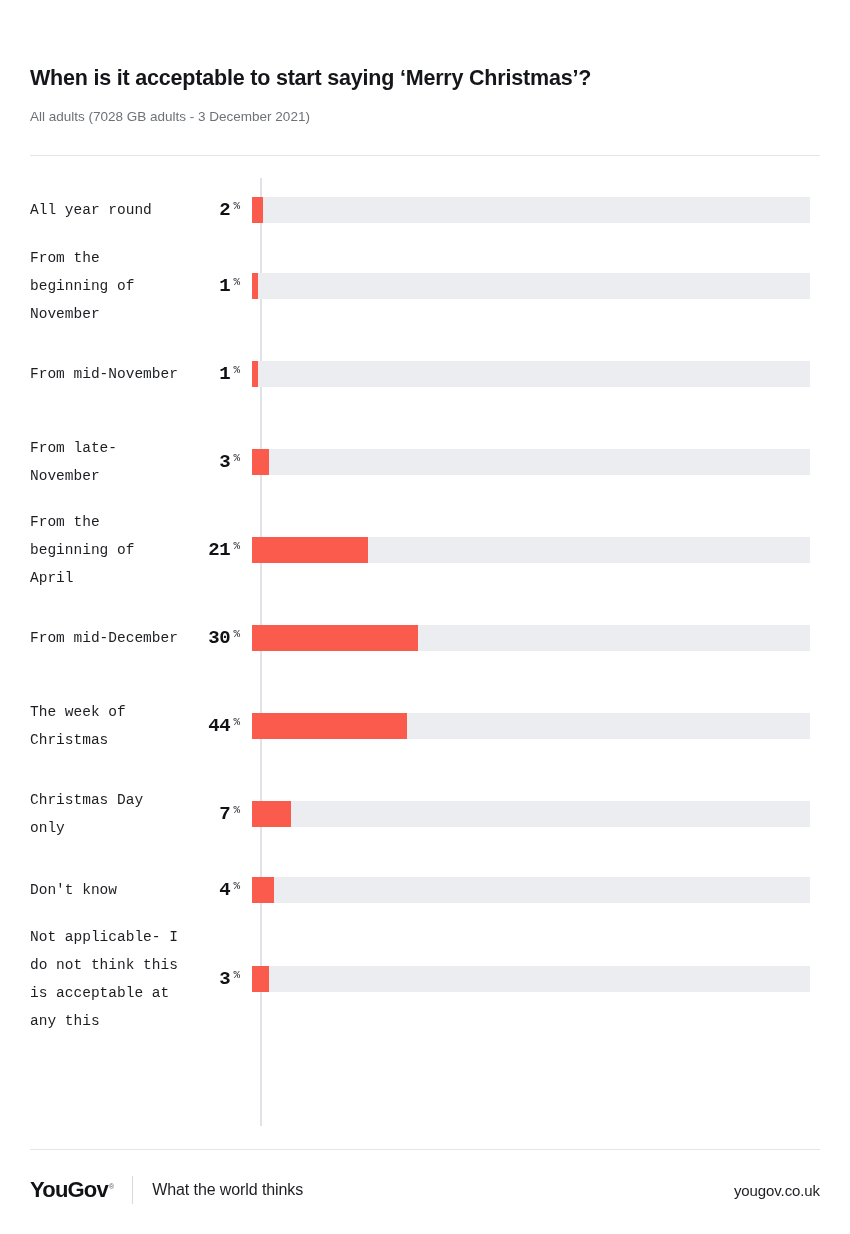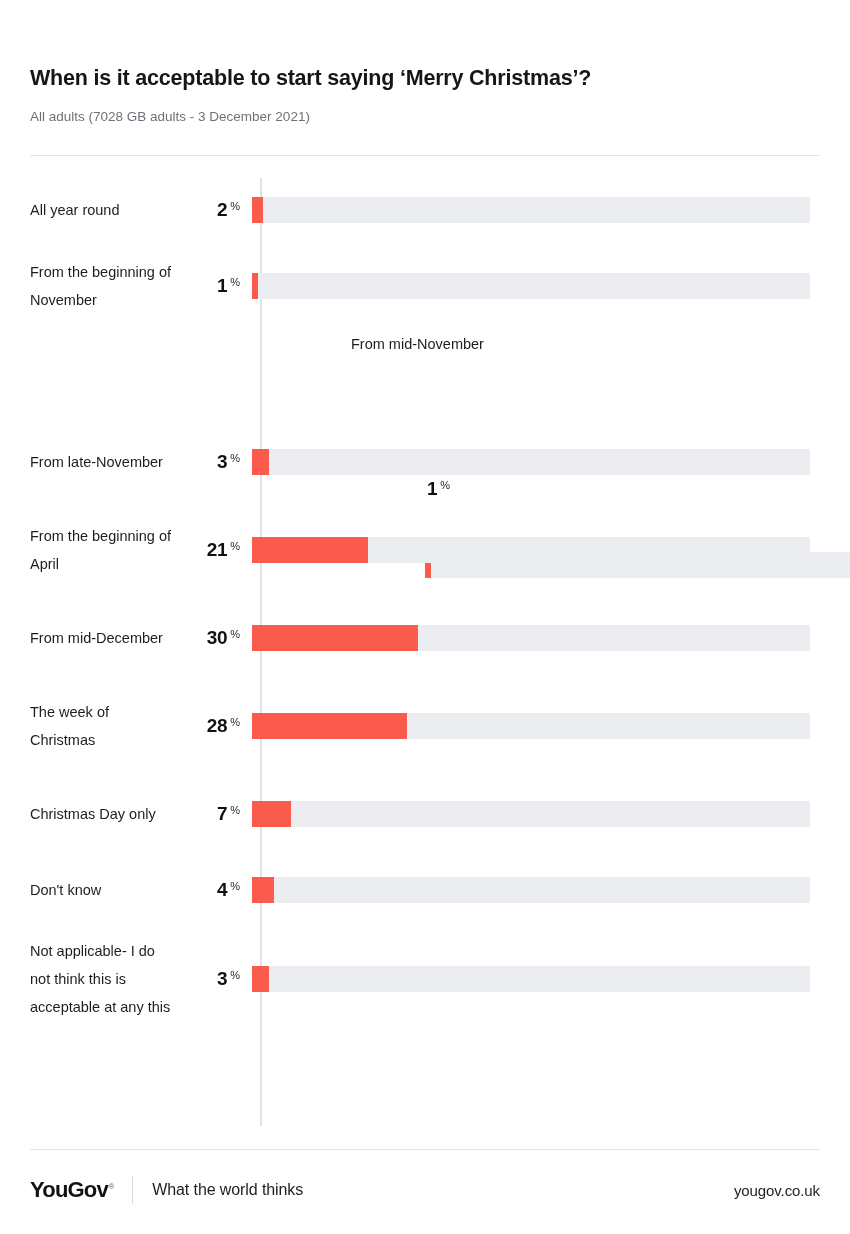--- a/index.html
+++ b/index.html
@@ -63,20 +63,21 @@
     position: absolute;
     left: 230px;
     top: 0;
     width: 2px;
     height: 948px;
     background: #dfe2e6;
   }
 
   .rows {
     position: relative;
+    font-family: Liberation Mono, monospace;
   }
 
   .row {
     position: relative;
     display: flex;
     align-items: center;
     width: 790px;
   }
 
   .row-label {
@@ -220,21 +221,21 @@
           </div>
         </div>
         <div class="row" style="height: 88px;">
           <div class="row-label">From the beginning of November</div>
           <div class="row-value"><span class="num">1</span><span class="pct">%</span></div>
           <div class="bar-wrap">
             <div class="bar-track" style="width: 558px; background: rgb(236, 237, 241);"></div>
             <div class="bar-fill" style="width: 6px; background: rgb(251, 91, 76);"></div>
           </div>
         </div>
-        <div class="row" style="height: 88px; flex-direction: column;">
+        <div class="row" style="height: 88px;">
           <div class="row-label">From mid-November</div>
           <div class="row-value"><span class="num">1</span><span class="pct">%</span></div>
           <div class="bar-wrap">
             <div class="bar-track" style="width: 558px; background: rgb(236, 237, 241);"></div>
             <div class="bar-fill" style="width: 6px; background: rgb(251, 91, 76);"></div>
           </div>
         </div>
         <div class="row" style="height: 88px;">
           <div class="row-label">From late-November</div>
           <div class="row-value"><span class="num">3</span><span class="pct">%</span></div>
@@ -254,21 +255,21 @@
         <div class="row" style="height: 88px;">
           <div class="row-label">From mid-December</div>
           <div class="row-value"><span class="num">30</span><span class="pct">%</span></div>
           <div class="bar-wrap">
             <div class="bar-track" style="width: 558px; background: rgb(236, 237, 241);"></div>
             <div class="bar-fill" style="width: 166px; background: rgb(251, 91, 76);"></div>
           </div>
         </div>
         <div class="row" style="height: 88px;">
           <div class="row-label">The week of Christmas</div>
-          <div class="row-value"><span class="num">28</span><span class="pct">%</span></div>
+          <div class="row-value"><span class="num">44</span><span class="pct">%</span></div>
           <div class="bar-wrap">
             <div class="bar-track" style="width: 558px; background: rgb(236, 237, 241);"></div>
             <div class="bar-fill" style="width: 155px; background: rgb(251, 91, 76);"></div>
           </div>
         </div>
         <div class="row" style="height: 88px;">
           <div class="row-label">Christmas Day only</div>
           <div class="row-value"><span class="num">7</span><span class="pct">%</span></div>
           <div class="bar-wrap">
             <div class="bar-track" style="width: 558px; background: rgb(236, 237, 241);"></div>

